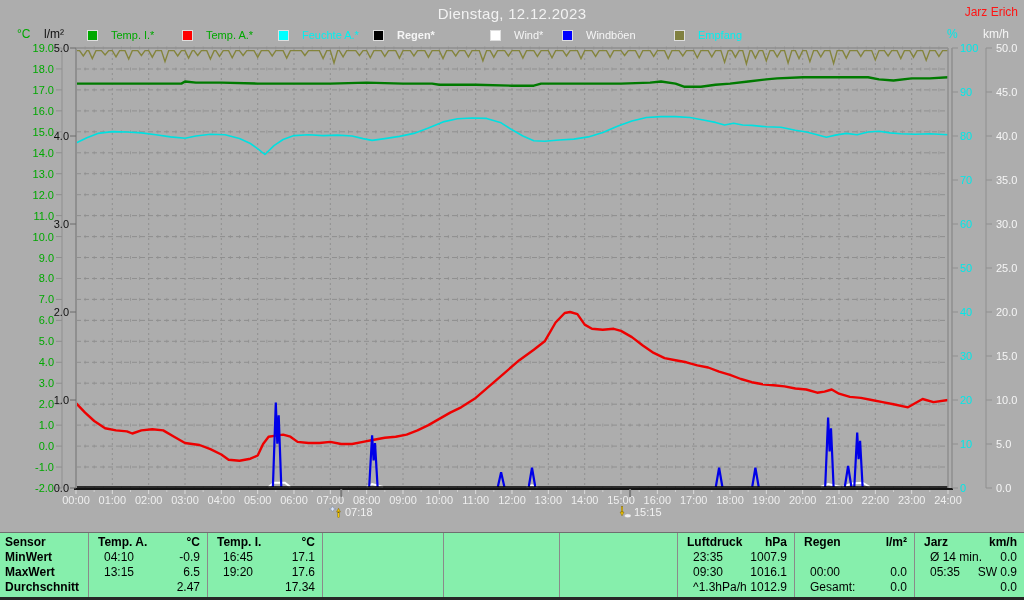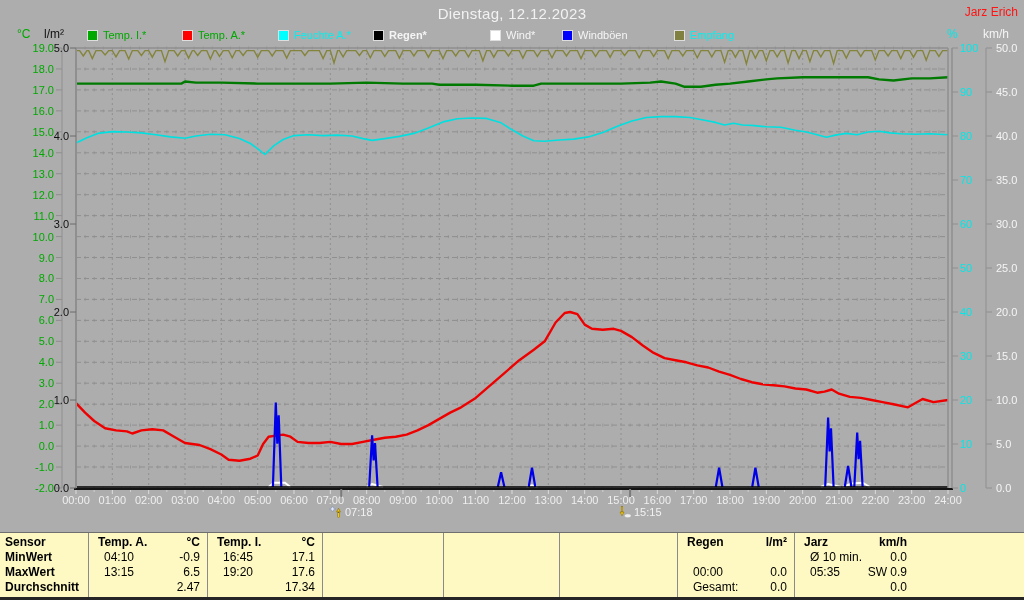--- a/index.html
+++ b/index.html
@@ -10,30 +10,30 @@
   }
   .title{position:absolute;top:5px;left:0;width:100%;text-align:center;
     color:#f2f2f2;font-size:15px;letter-spacing:.3px}
   .station{position:absolute;top:5px;right:6px;color:#ff1414;font-size:12px}
   .unit{position:absolute;top:27px;font-size:12px;white-space:nowrap}
   #unit-c{left:17px;color:#00a800}
   #unit-rain{left:44px;color:#101010}
   #unit-pct{left:947px;color:#00e8e8}
   #unit-kmh{left:983px;color:#f5f5f5}
   #legend{position:absolute;top:29px;left:0;width:1024px;height:15px}
-  .legend-item{position:absolute;top:0;display:flex;align-items:center;gap:5px;
+  .legend-item{position:absolute;top:0;display:flex;align-items:center;gap:13px;
     font-size:11px;white-space:nowrap;cursor:default}
   .legend-box{width:11px;height:11px;border:1px solid #dedede;box-sizing:border-box}
   #chart-svg{position:absolute;left:0;top:0}
   .sun-marker{position:absolute;display:flex;align-items:flex-start;gap:2px;
     color:#f2f2f2;font-size:11px}
   #sunrise-marker{left:329px;top:506px}
   #sunset-marker{left:618px;top:506px}
   #stats-table{position:absolute;left:0;top:532px;width:1024px;height:65px;
-    background:#fef9c3;border-top:1px solid #6f6f6f;display:grid;
+    background:#86efac;border-top:1px solid #6f6f6f;display:grid;
     grid-template-columns:88px 119px 115px 121px 116px 118px 117px 120px 110px;
     font-size:12px;color:#000}
   .tcol{border-left:1px solid #8a8a8a;padding-top:2px;box-sizing:border-box;overflow:hidden}
   .tcol.first{border-left:none}
   .trow{height:15px;line-height:15px;display:flex;justify-content:space-between;
     padding:0 7px 0 15px;white-space:nowrap}
   .trow.thead{font-weight:bold;padding-left:9px}
   .trow.rowlabel{font-weight:bold;justify-content:flex-start;padding-left:5px}
   #bottom-strip{position:absolute;left:0;top:597px;width:1024px;height:3px;background:#262626}
 </style>
@@ -396,20 +396,38 @@
         <div class="l"></div>
         <div class="r"></div>
       </div>
       <div class="trow">
         <div class="l"></div>
         <div class="r"></div>
       </div>
     </div>
     <div class="tcol">
       <div class="trow thead">
+        <div class="">Luftdruck</div>
+        <div class="">hPa</div>
+      </div>
+      <div class="trow">
+        <div class="l">23:35</div>
+        <div class="r">1007.9</div>
+      </div>
+      <div class="trow">
+        <div class="l">09:30</div>
+        <div class="r">1016.1</div>
+      </div>
+      <div class="trow">
+        <div class="l">^1.3hPa/h</div>
+        <div class="r">1012.9</div>
+      </div>
+    </div>
+    <div class="tcol">
+      <div class="trow thead">
         <div class="">Regen</div>
         <div class="">l/m²</div>
       </div>
       <div class="trow">
         <div class="l"></div>
         <div class="r"></div>
       </div>
       <div class="trow">
         <div class="l">00:00</div>
         <div class="r">0.0</div>
@@ -418,21 +436,21 @@
         <div class="l">Gesamt:</div>
         <div class="r">0.0</div>
       </div>
     </div>
     <div class="tcol">
       <div class="trow thead">
         <div class="">Jarz</div>
         <div class="">km/h</div>
       </div>
       <div class="trow">
-        <div class="l">Ø 10 min.</div>
+        <div class="l">Ø 14 min.</div>
         <div class="r">0.0</div>
       </div>
       <div class="trow">
         <div class="l">05:35</div>
         <div class="r">SW 0.9</div>
       </div>
       <div class="trow">
         <div class="l"></div>
         <div class="r">0.0</div>
       </div>

